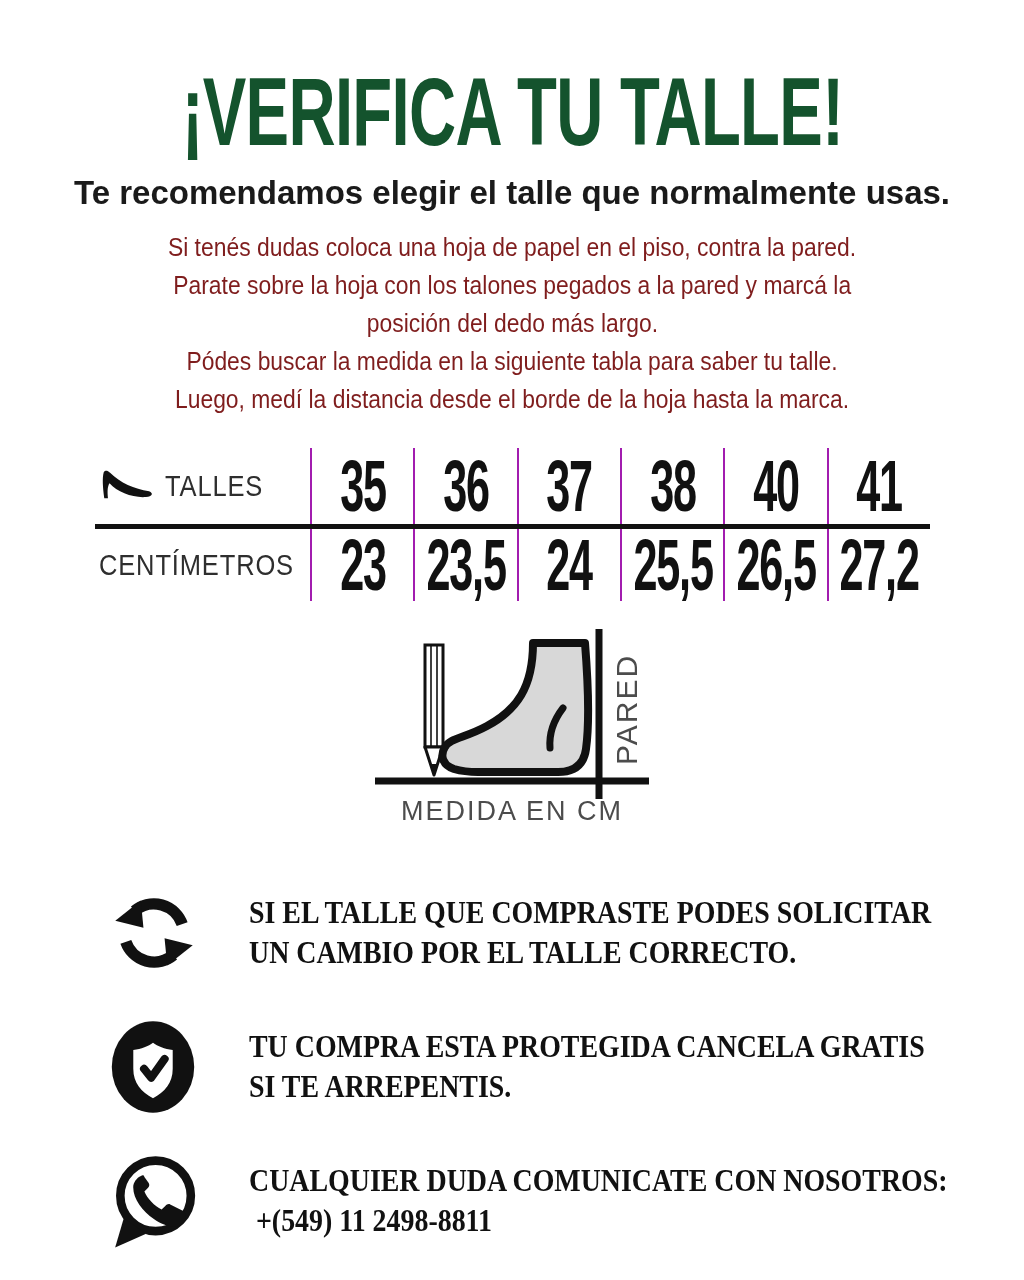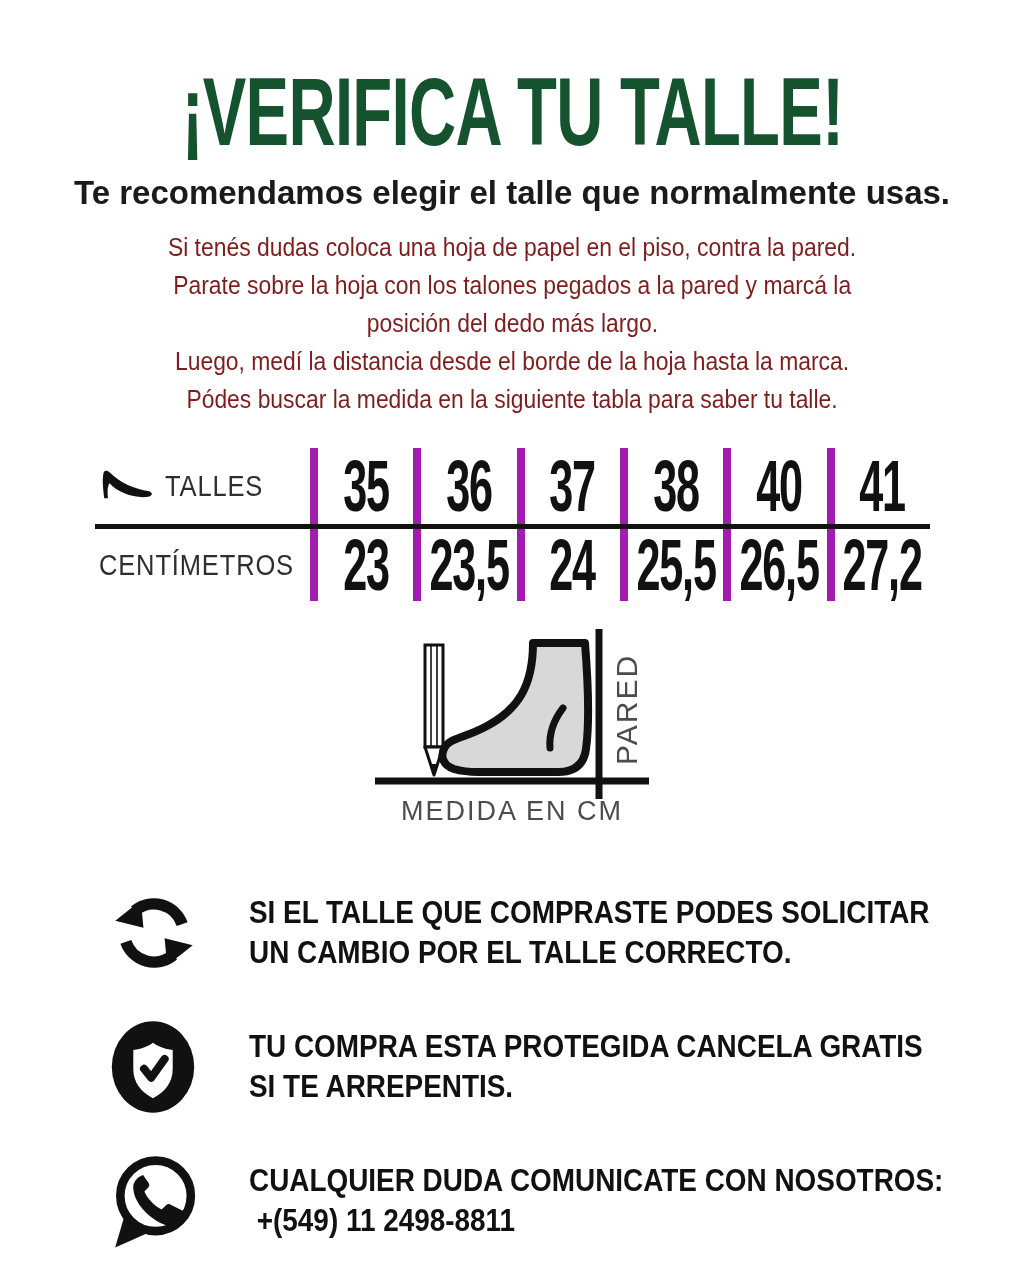--- a/index.html
+++ b/index.html
@@ -22,30 +22,30 @@
 
   
   .size-table{margin:30px 0 0 95px;width:835px;}
   .t-row{display:flex;align-items:center;}
   .t-row.r1{height:76px;border-bottom:5px solid #111;}
   .t-row.r2{height:72px;}
   .t-label-cell{flex:0 0 215px;display:flex;align-items:center;padding-left:4px;box-sizing:border-box;overflow:hidden;}
   .t-label{font-size:30px;font-weight:400;color:#2e2e2e;letter-spacing:1px;
            display:inline-block;transform:scaleX(.85);transform-origin:left center;white-space:nowrap;}
   .t-cell{flex:1 1 0;height:100%;display:flex;align-items:center;justify-content:center;
-          border-left:8px solid #a21caf;overflow:hidden;}
+          border-left:2px solid #a21caf;overflow:hidden;}
   .num{display:inline-block;transform:scaleX(.6);transform-origin:center;
        font-size:72px;font-weight:700;letter-spacing:-2px;color:#111;white-space:nowrap;}
   .shoe-ico{margin-right:8px;flex:0 0 auto;}
 
   
   .diagram-wrap{margin-top:14px;display:flex;justify-content:center;}
 
   
-  .info-section{margin-top:50px;}
+  .info-section{margin-top:50px;font-family:Liberation Serif, serif;}
   .info-item{display:flex;align-items:center;margin:0 0 34px 110px;min-height:100px;}
   .info-icon{flex:0 0 95px;display:flex;align-items:center;}
   .info-text{margin-left:44px;}
   .info-line{display:block;font-size:31px;font-weight:700;line-height:40px;color:#111;
              white-space:pre;transform:scaleX(.9);transform-origin:left center;letter-spacing:0;}
   svg text{font-family:"Liberation Sans", sans-serif;}
 </style>
 </head>
 <body>
 
@@ -53,22 +53,22 @@
 
   <div class="title">
     <span class="cx">¡VERIFICA TU TALLE!</span>
   </div>
   <div class="subtitle">Te recomendamos elegir el talle que normalmente usas.</div>
 
   <div class="instructions">
     <div class="line"><span class="cx">Si tenés dudas coloca una hoja de papel en el piso, contra la pared.</span></div>
     <div class="line"><span class="cx">Parate sobre la hoja con los talones pegados a la pared y marcá la</span></div>
     <div class="line"><span class="cx">posición del dedo más largo.</span></div>
+    <div class="line"><span class="cx">Pódes buscar la medida en la siguiente tabla para saber tu talle.</span></div>
     <div class="line"><span class="cx">Luego, medí la distancia desde el borde de la hoja hasta la marca.</span></div>
-    <div class="line"><span class="cx">Pódes buscar la medida en la siguiente tabla para saber tu talle.</span></div>
   </div>
 
   <div class="size-table">
     <div class="t-row r1">
       <div class="t-label-cell">
         <svg class="shoe-ico" width="58" height="42" viewBox="0 0 110 62">
           <path fill="#111" d="M9 5 C6 16 7 32 10 54 L17 54 C15.5 40 16.5 31 20 26 C35 43 65 54 89 52 C101 51 104 45 95 41 C67 37 40 25 21 6 C16 1 11 1 9 5 Z"></path>
         </svg>
         <span class="t-label">TALLES</span>
       </div>

